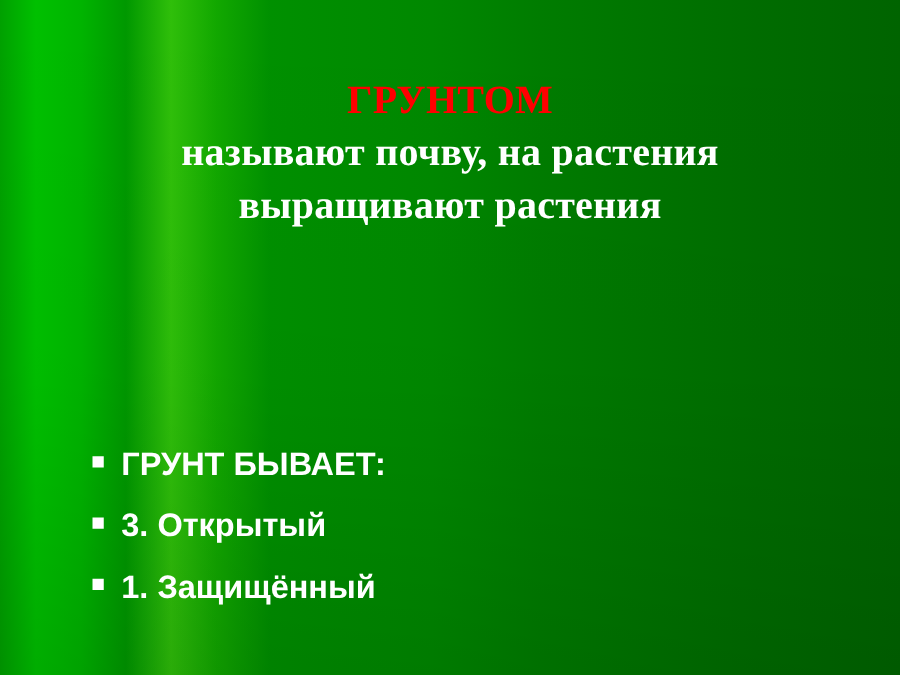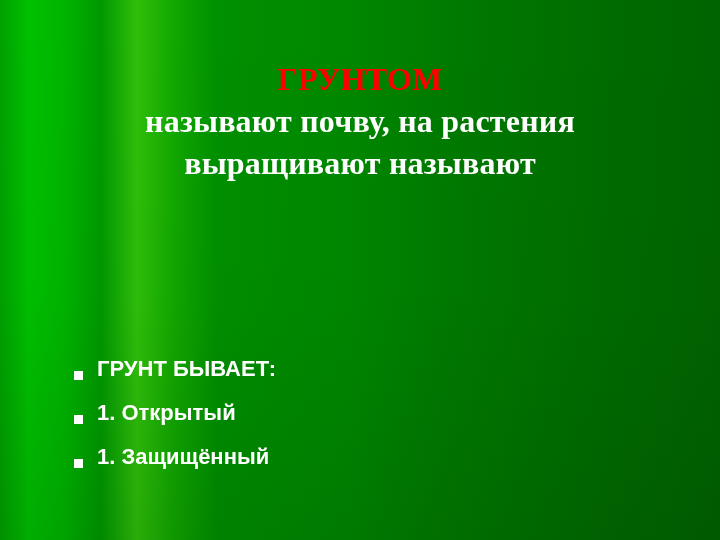--- a/index.html
+++ b/index.html
@@ -66,25 +66,25 @@
   }
 
   .body-block {
     position: absolute;
     left: 74px;
     top: 356px;
     width: 580px;
   }
   .bullet-row {
     display: flex;
-    align-items: flex-end;
+    align-items: center;
     margin-bottom: 18px;
     color: #ffffff;
     font-family: "Liberation Sans", sans-serif;
-    font-size: 22px;
+    font-size: 26px;
     font-weight: 700;
   }
   .bullet-mark {
     display: inline-block;
     width: 9px;
     height: 9px;
     background: #ffffff;
     margin-right: 14px;
     flex: 0 0 auto;
     position: relative;
@@ -95,33 +95,33 @@
   }
 </style>
 </head>
 <body>
 
 <div id="slide">
 
   <div class="title-block">
     <span class="title-line accent">ГРУНТОМ</span>
     <span class="title-line">называют почву, на растения</span>
-    <span class="title-line">выращивают называют</span>
+    <span class="title-line">выращивают растения</span>
   </div>
 
   <div class="body-block">
 
     <div class="bullet-row">
       <span class="bullet-mark"></span>
       <span class="bullet-text">ГРУНТ БЫВАЕТ:</span>
     </div>
 
     <div class="bullet-row">
       <span class="bullet-mark"></span>
-      <span class="bullet-text">1. Открытый</span>
+      <span class="bullet-text">3. Открытый</span>
     </div>
 
     <div class="bullet-row">
       <span class="bullet-mark"></span>
       <span class="bullet-text">1. Защищённый</span>
     </div>
 
   </div>
 
 </div>

